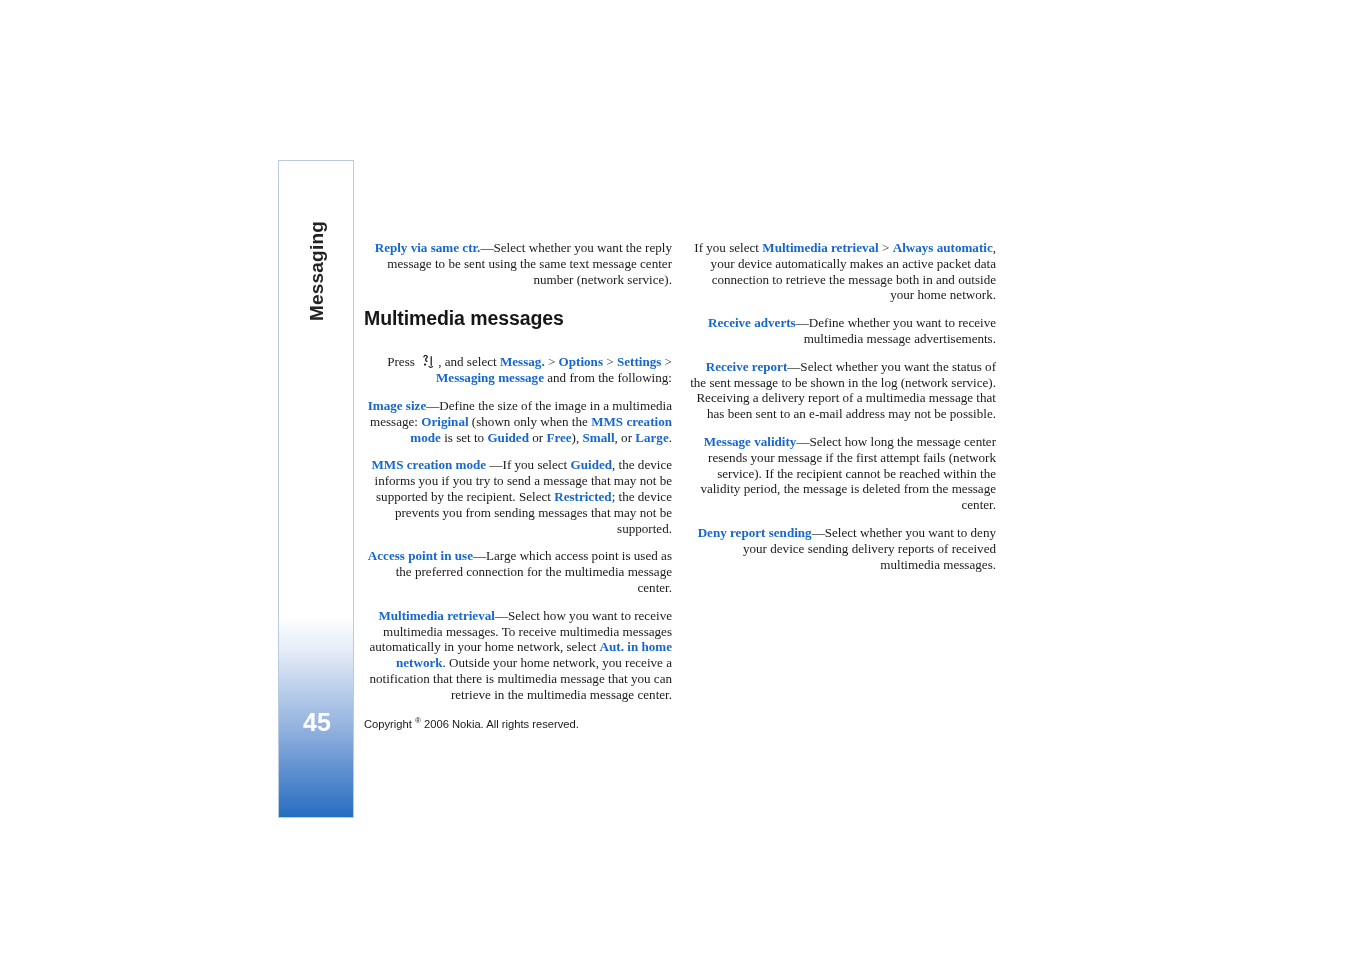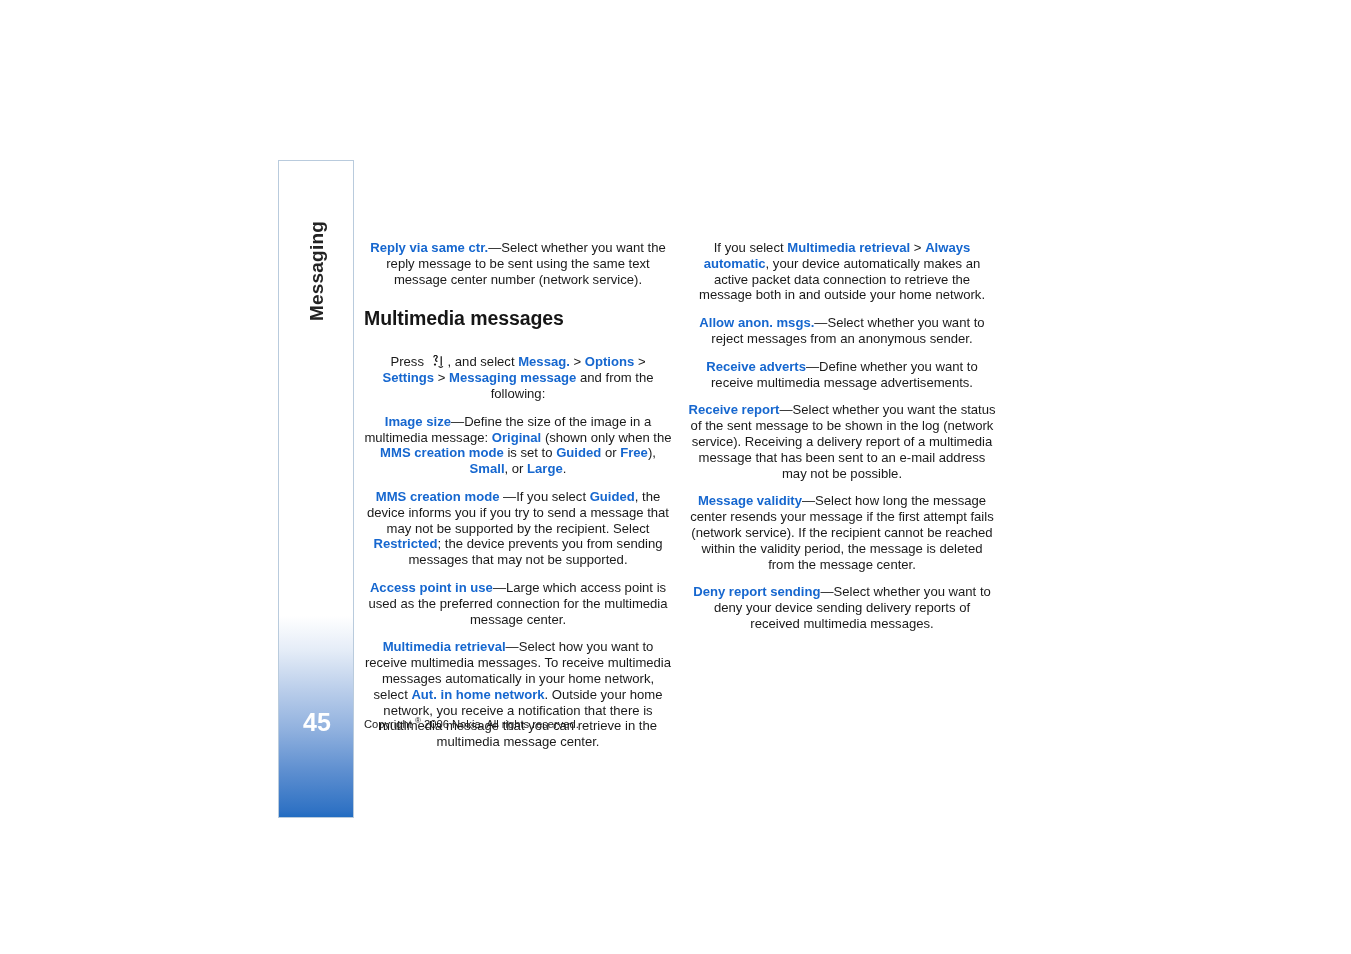--- a/index.html
+++ b/index.html
@@ -73,21 +73,22 @@
     width: 308px;
     font-size: 13.1px;
     line-height: 15.8px;
     color: #1a1a1a;
   }
   #col-left  { left: 364px; }
   #col-right { left: 688px; }
 
   .para {
     margin: 0 0 12px 0;
-    text-align: center;
+    text-align: right;
+    font-family: Liberation Serif, serif;
   }
   .kw {
     color: #1667cf;
     font-weight: bold;
   }
   .gt {
     color: #1a1a1a;
   }
   h2.section-heading {
     margin: 20px 0 24px 0;
@@ -168,23 +169,20 @@
 
 </div>
 
 <div id="col-right" class="column">
 
 
   <p class="para">
     <span>If you select </span><span class="kw">Multimedia retrieval</span><span class="gt"> &gt; </span><span class="kw">Always automatic</span><span>, your device automatically makes an active packet data connection to retrieve the message both in and outside your home network.</span>
   </p>
 
-  <p class="para">
-    <span class="kw">Allow anon. msgs.</span><span>—Select whether you want to reject messages from an anonymous sender.</span>
-  </p>
 
   <p class="para">
     <span class="kw">Receive adverts</span><span>—Define whether you want to receive multimedia message advertisements.</span>
   </p>
 
   <p class="para">
     <span class="kw">Receive report</span><span>—Select whether you want the status of the sent message to be shown in the log (network service). Receiving a delivery report of a multimedia message that has been sent to an e-mail address may not be possible.</span>
   </p>
 
   <p class="para">

